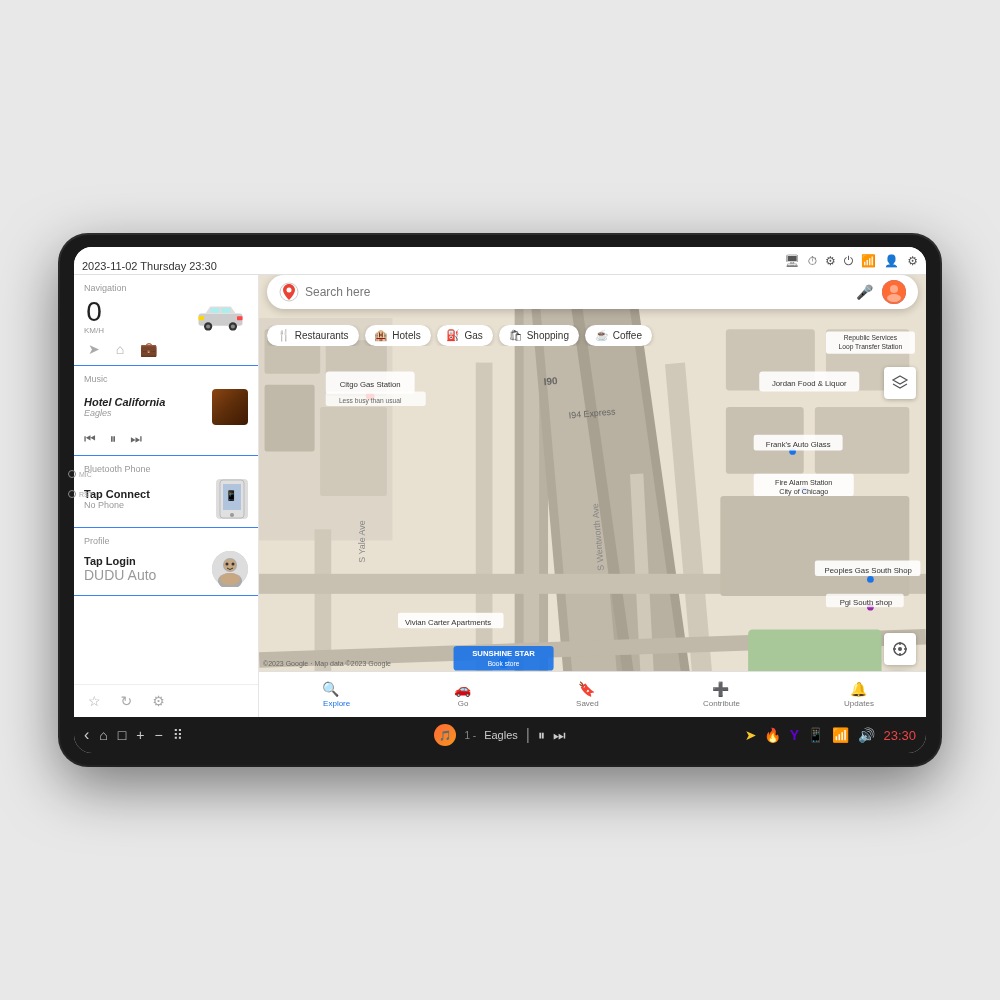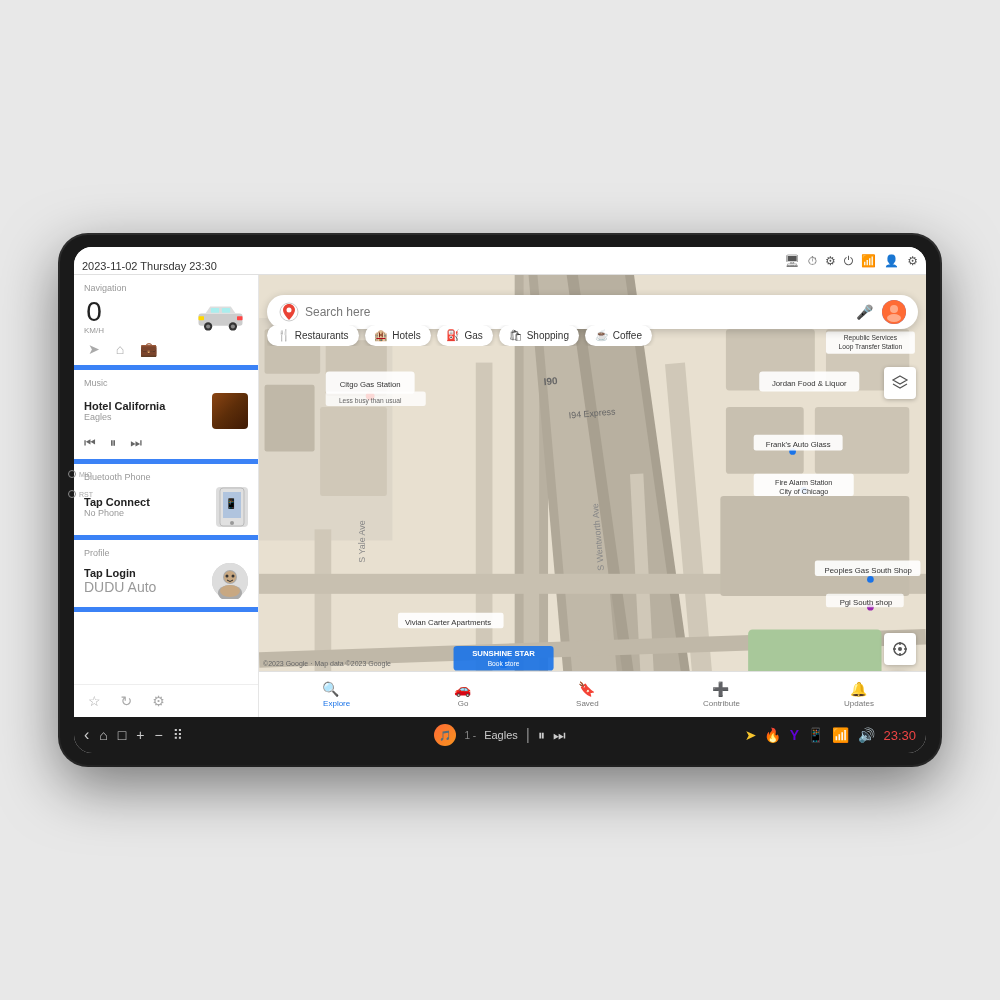--- a/index.html
+++ b/index.html
@@ -49,21 +49,21 @@
     
     .sidebar {
       width: 185px;
       background: #fff;
       border-right: 1px solid #e5e5e5;
       display: flex; flex-direction: column;
       overflow-y: auto;
       flex-shrink: 0;
     }
     .sidebar-section {
-      border-bottom: 5px solid #3b82f6;
+      border-bottom: 1px solid #3b82f6;
       padding: 8px 10px;
     }
     .section-label {
       font-size: 9px; color: #999; margin-bottom: 5px; font-weight: 500;
     }
     
     .nav-widget {
       display: flex; align-items: center; gap: 8px;
     }
     .speed-display {
@@ -77,21 +77,21 @@
     }
     .car-icon svg { width: 100%; height: 100%; }
     .nav-controls {
       display: flex; gap: 16px; margin-top: 6px; padding-left: 4px;
     }
     .nav-ctrl-btn { font-size: 14px; color: #aaa; cursor: pointer; }
     
     .music-widget {
       display: flex; gap: 8px; align-items: center;
     }
-    .music-info { flex: 1; }
+    .music-info { flex: 1; font-style: italic; }
     .music-title { font-size: 11px; font-weight: 600; color: #222; }
     .music-artist { font-size: 9px; color: #999; }
     .music-thumb {
       width: 36px; height: 36px; border-radius: 4px;
       background: linear-gradient(135deg, #8B4513 0%, #5C2D09 50%, #3E1A04 100%);
       flex-shrink: 0;
     }
     .music-controls {
       display: flex; gap: 14px; margin-top: 6px;
     }
@@ -131,21 +131,21 @@
     .sidebar-footer-btn { font-size: 14px; color: #aaa; cursor: pointer; }
     
     .map-area {
       flex: 1;
       position: relative;
       background: #e8e0d0;
       overflow: hidden;
     }
     
     .map-search-bar {
-      position: absolute; top: 20px; left: 8px;
+      position: absolute; top: 0; left: 8px;
       right: 8px;
       height: 34px;
       background: #fff;
       border-radius: 20px;
       display: flex; align-items: center;
       padding: 0 12px;
       box-shadow: 0 2px 8px rgba(0,0,0,0.2);
       z-index: 10;
     }
     .maps-logo {

